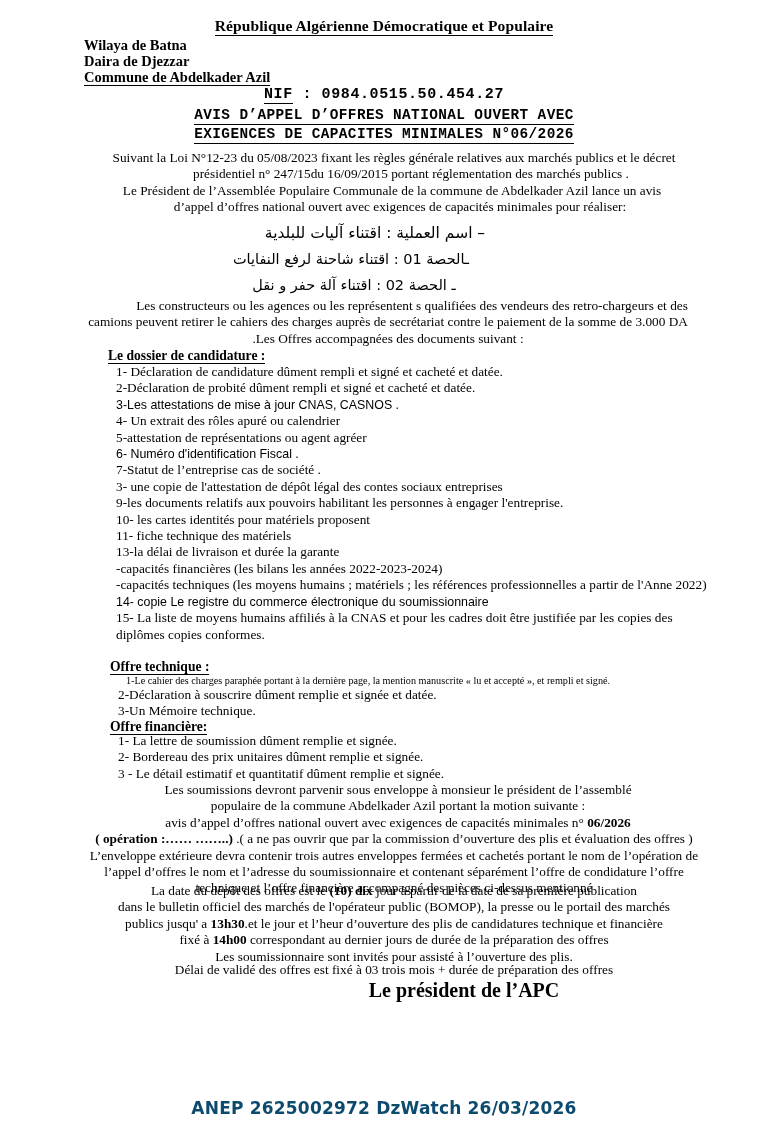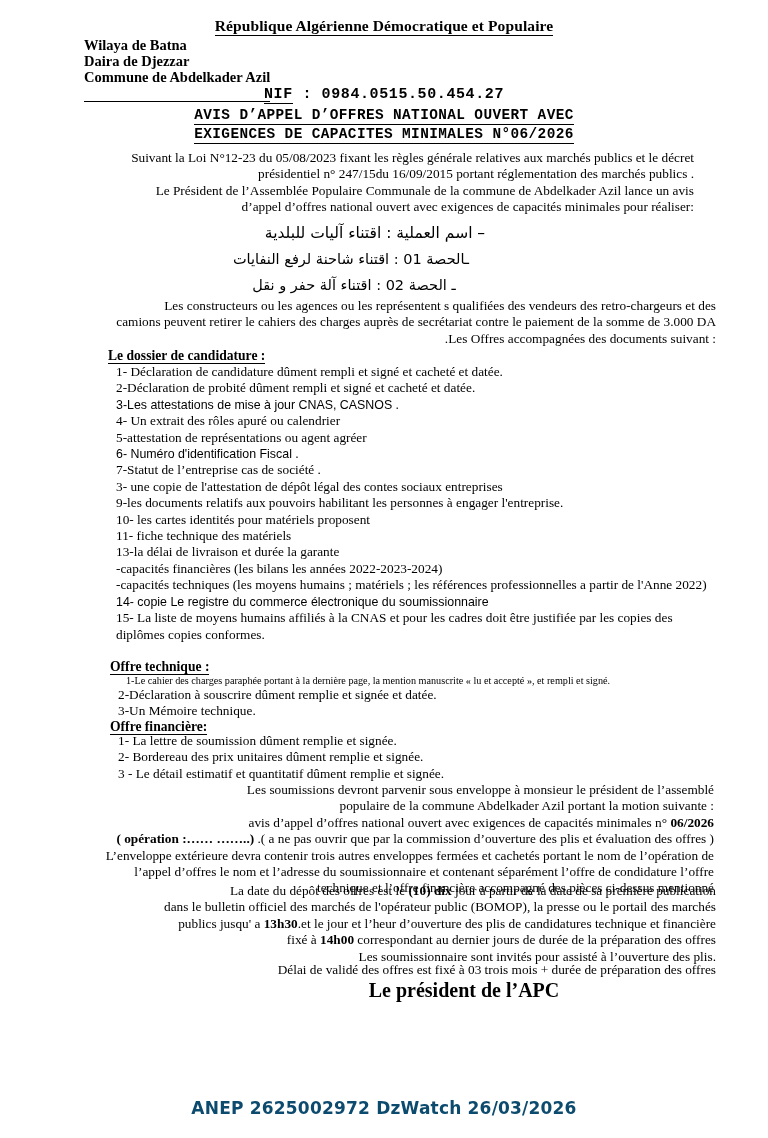--- a/index.html
+++ b/index.html
@@ -43,21 +43,21 @@
     top: 37px;
     left: 84px;
     font-weight: bold;
     font-size: 14.5px;
     line-height: 16px;
   }
   .hdr-local div { white-space: nowrap; }
   .hdr-local .ul {
     display: inline-block;
     border-bottom: 1.6px solid #000;
-    padding-bottom: 16px;
+    padding-bottom: 0px;
   }
 
   .nif-line {
     position: absolute;
     top: 86px;
     left: 0;
     width: 768px;
     text-align: center;
     font-family: "Liberation Mono", "DejaVu Sans Mono", monospace;
     font-weight: bold;
@@ -82,21 +82,21 @@
     padding-bottom: 1px;
   }
   .title-1 { top: 107px; }
   .title-2 { top: 126px; }
 
   
   .para {
     position: absolute;
     font-size: 13.3px;
     line-height: 16.4px;
-    text-align: right;
+    text-align: center;
   }
   .intro {
     top: 150px;
     left: 86px;
     width: 608px;
   }
   .intro .l1 { padding-left: 8px; }
   .intro .l2 { padding-left: 42px; }
   .intro .l3 { padding-left: 4px; }
   .intro .l4 { padding-left: 20px; }
@@ -113,21 +113,21 @@
     line-height: 26px;
     text-align: center;
   }
   .ar-1 { font-size: 15.5px; padding-right: 18px; }
   .ar-2 { font-size: 14.5px; padding-right: 66px; }
   .ar-3 { font-size: 14.5px; padding-right: 60px; }
 
   
   .constructors {
     top: 298px;
-    left: 84px;
+    left: 72px;
     width: 632px;
   }
   .constructors .c1 { padding-left: 48px; }
 
   .sec-head {
     position: absolute;
     font-size: 13.6px;
     font-weight: bold;
   }
   .sec-head span {

